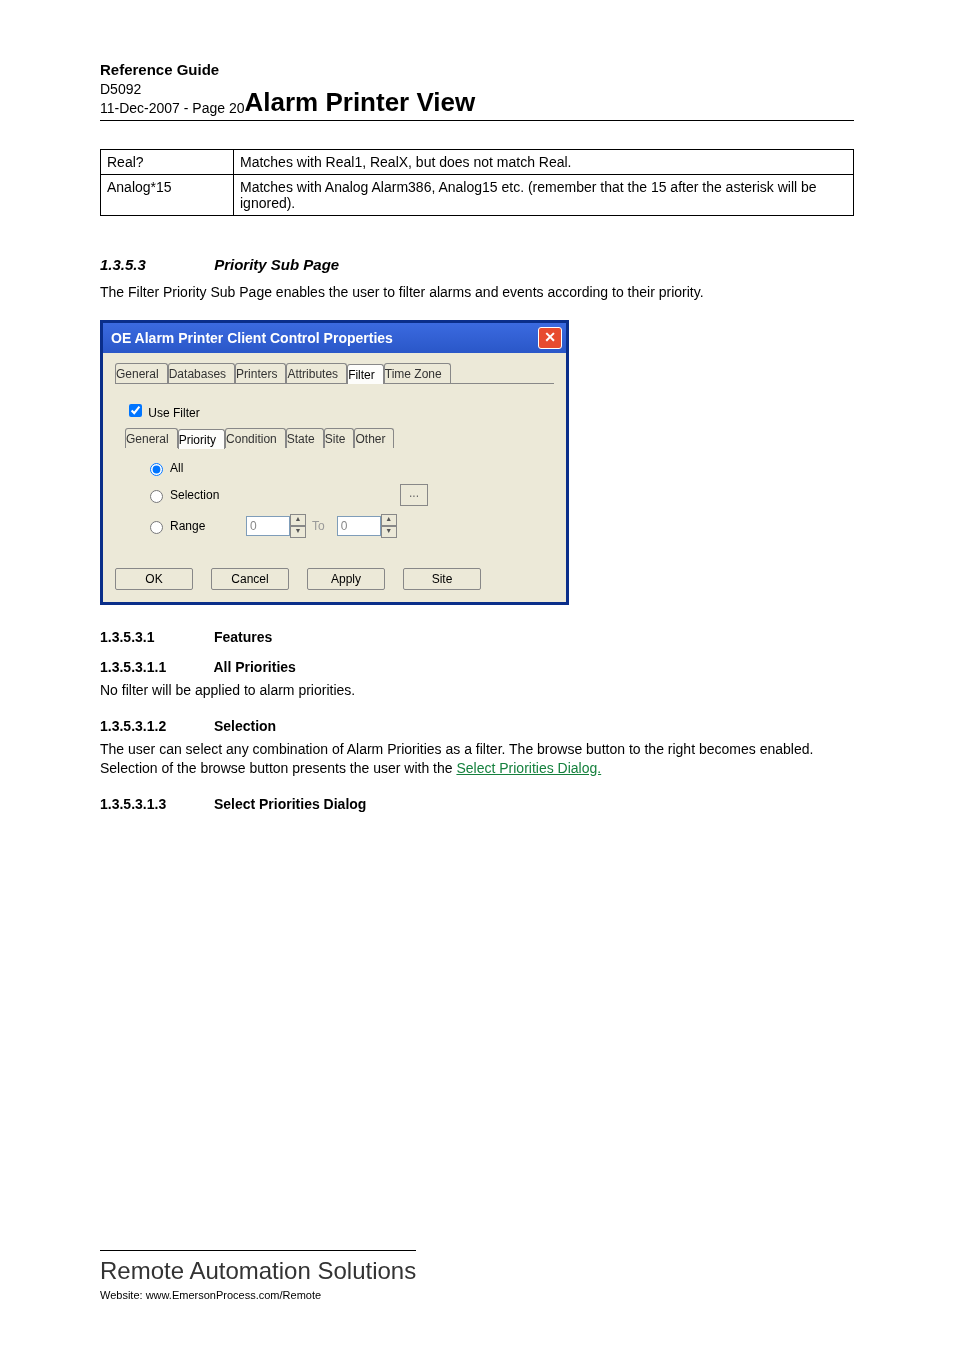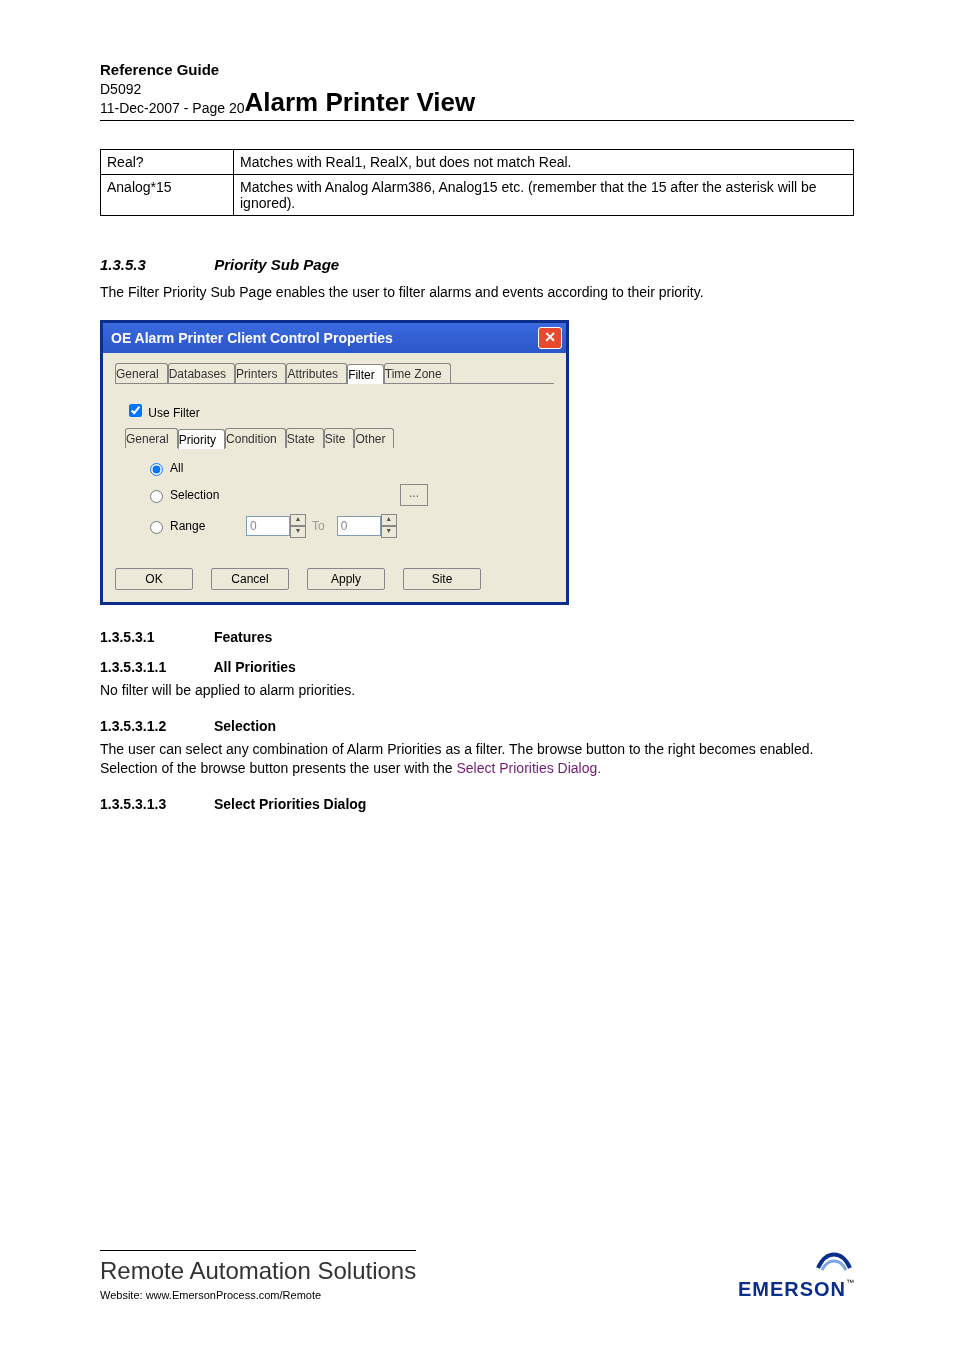--- a/index.html
+++ b/index.html
@@ -60,21 +60,21 @@
     font-size: 14px;
     font-weight: bold;
     margin: 14px 0 4px 0;
   }
   p.body {
     font-size: 14px;
     margin: 6px 0 18px 0;
     line-height: 1.35;
   }
   .num-title .num { display:inline-block; width:110px; }
-  a.link { color: #701a75; }
+  a.link { color: #15803d; text-decoration: underline; }
 
   
   .dialog {
     width: 463px;
     border: 3px solid #0a2e8a;
     margin: 6px 0 24px 0;
     background: #ece9d8;
     font-family: Tahoma, Arial, sans-serif;
     font-size: 12px;
   }
@@ -357,25 +357,16 @@
     <span>Select Priorities Dialog</span>
   </h4>
 
   <div class="footer">
     <div class="footer-row">
       <div class="footer-left">
         <div class="footer-line"></div>
         <div class="ras">Remote Automation Solutions</div>
         <div class="site">Website:  www.EmersonProcess.com/Remote</div>
       </div>
-      <div class="emerson-logo">
-        <svg class="swoosh" viewBox="0 0 40 26">
-          <path d="M4 20 C 12 2, 28 2, 36 20" stroke="#0a2e8a" stroke-width="4" fill="none"></path>
-          <path d="M8 22 C 14 10, 26 10, 32 22" stroke="#7aa7e8" stroke-width="3" fill="none"></path>
-        </svg>
-        <div>
-          <span class="wordmark">EMERSON</span><span class="tm">™</span>
-        </div>
-      </div>
     </div>
   </div>
 
 </div>
 
 </body></html>

